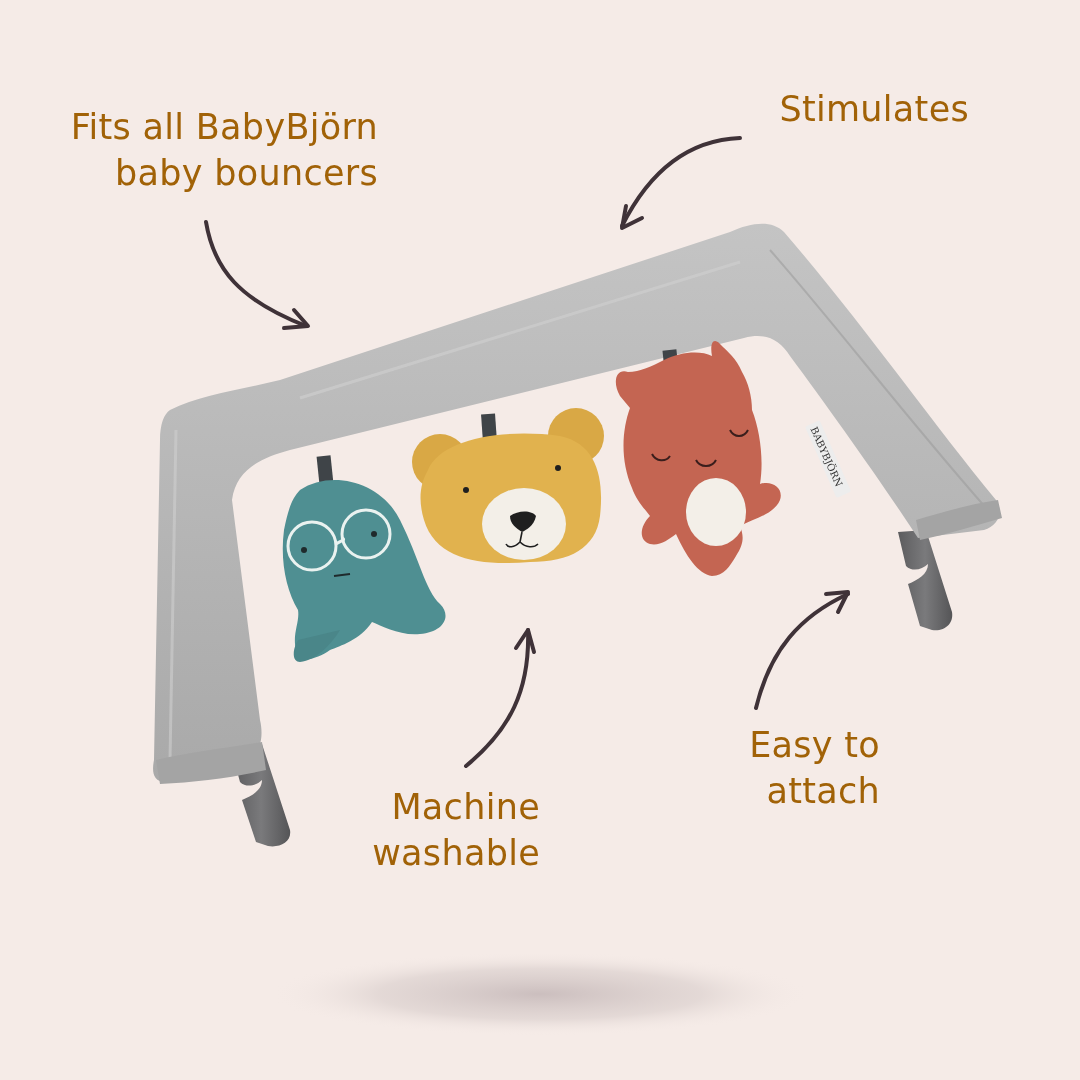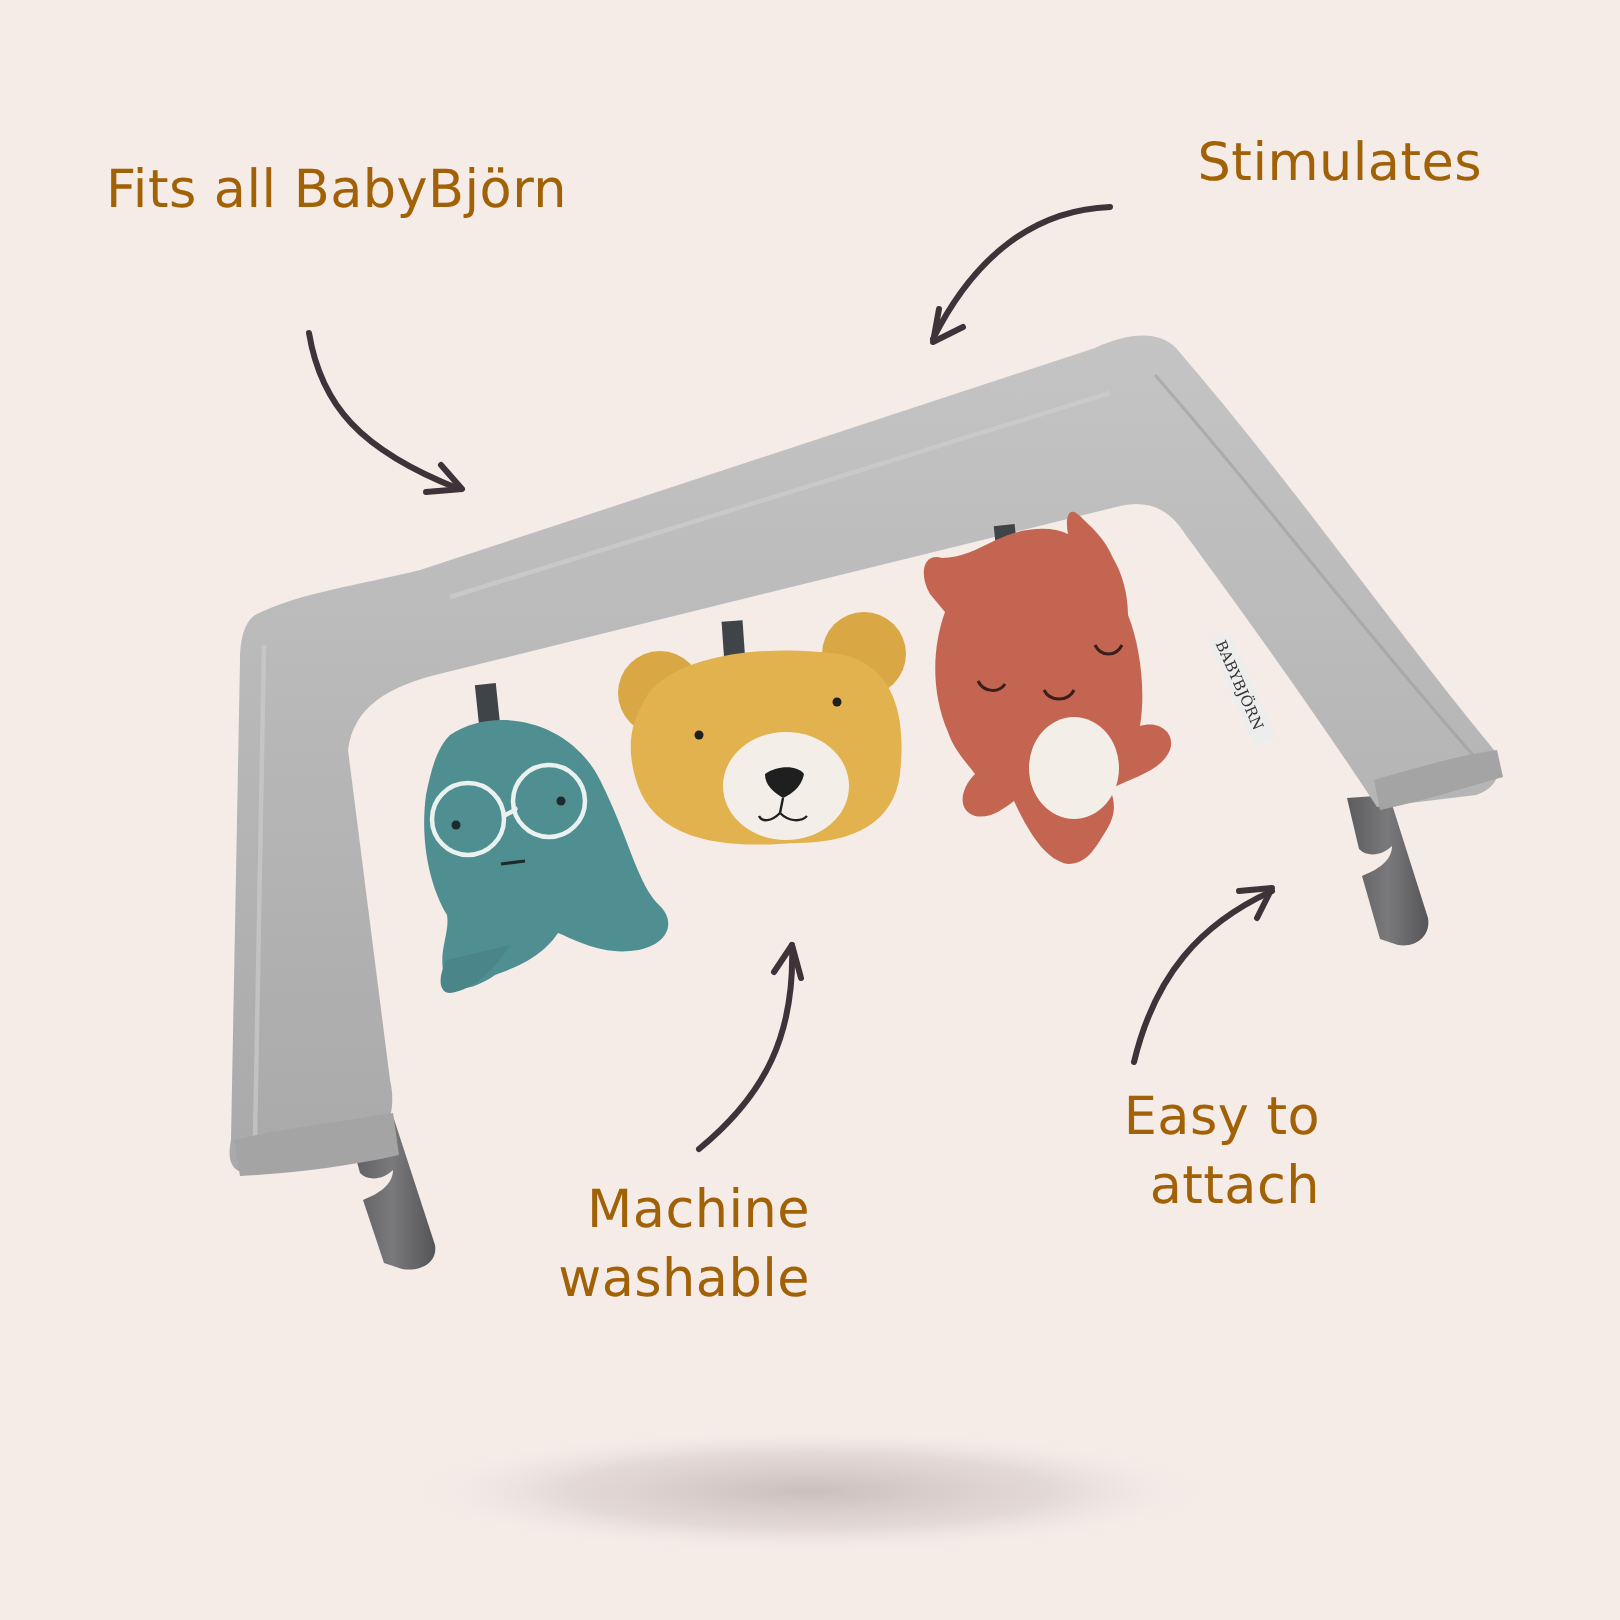--- a/index.html
+++ b/index.html
@@ -14,21 +14,21 @@
       position: absolute;
       color: #a16207;
       font-size: 35px;
       line-height: 46px;
       text-align: right;
       letter-spacing: 0.3px;
       white-space: nowrap;
     }
     .label span { display: block; }
     #lbl-fits { left: 58px; top: 104px; width: 320px; }
-    #lbl-stim { left: 728px; top: 86px; width: 260px; }
+    #lbl-stim { left: 709px; top: 86px; width: 260px; }
     #lbl-wash { left: 340px; top: 784px; width: 200px; }
     #lbl-easy { left: 690px; top: 722px; width: 190px; }
     svg.art { position: absolute; left: 0; top: 0; }
   </style>
 </head>
 <body>
 
 <div class="stage">
 
   <svg class="art" width="1080" height="1080" viewBox="0 0 1080 1080">
@@ -148,20 +148,21 @@
       <path d="M516 648 L528 630 L534 652"></path>
     </g>
     <g fill="none" stroke="#3f3238" stroke-width="4" stroke-linecap="round" stroke-linejoin="round">
       <path d="M756 708 C770 650 800 616 848 594"></path>
       <path d="M826 594 L848 592 L838 612"></path>
     </g>
   </svg>
 
   <div class="label" id="lbl-fits">
     <span>Fits all BabyBjörn</span>
+    <span>baby bouncers</span>
   </div>
   <div class="label" id="lbl-stim">
     <span>Stimulates</span>
   </div>
   <div class="label" id="lbl-easy">
     <span>Easy to</span>
     <span>attach</span>
   </div>
   <div class="label" id="lbl-wash">
     <span>Machine</span>

